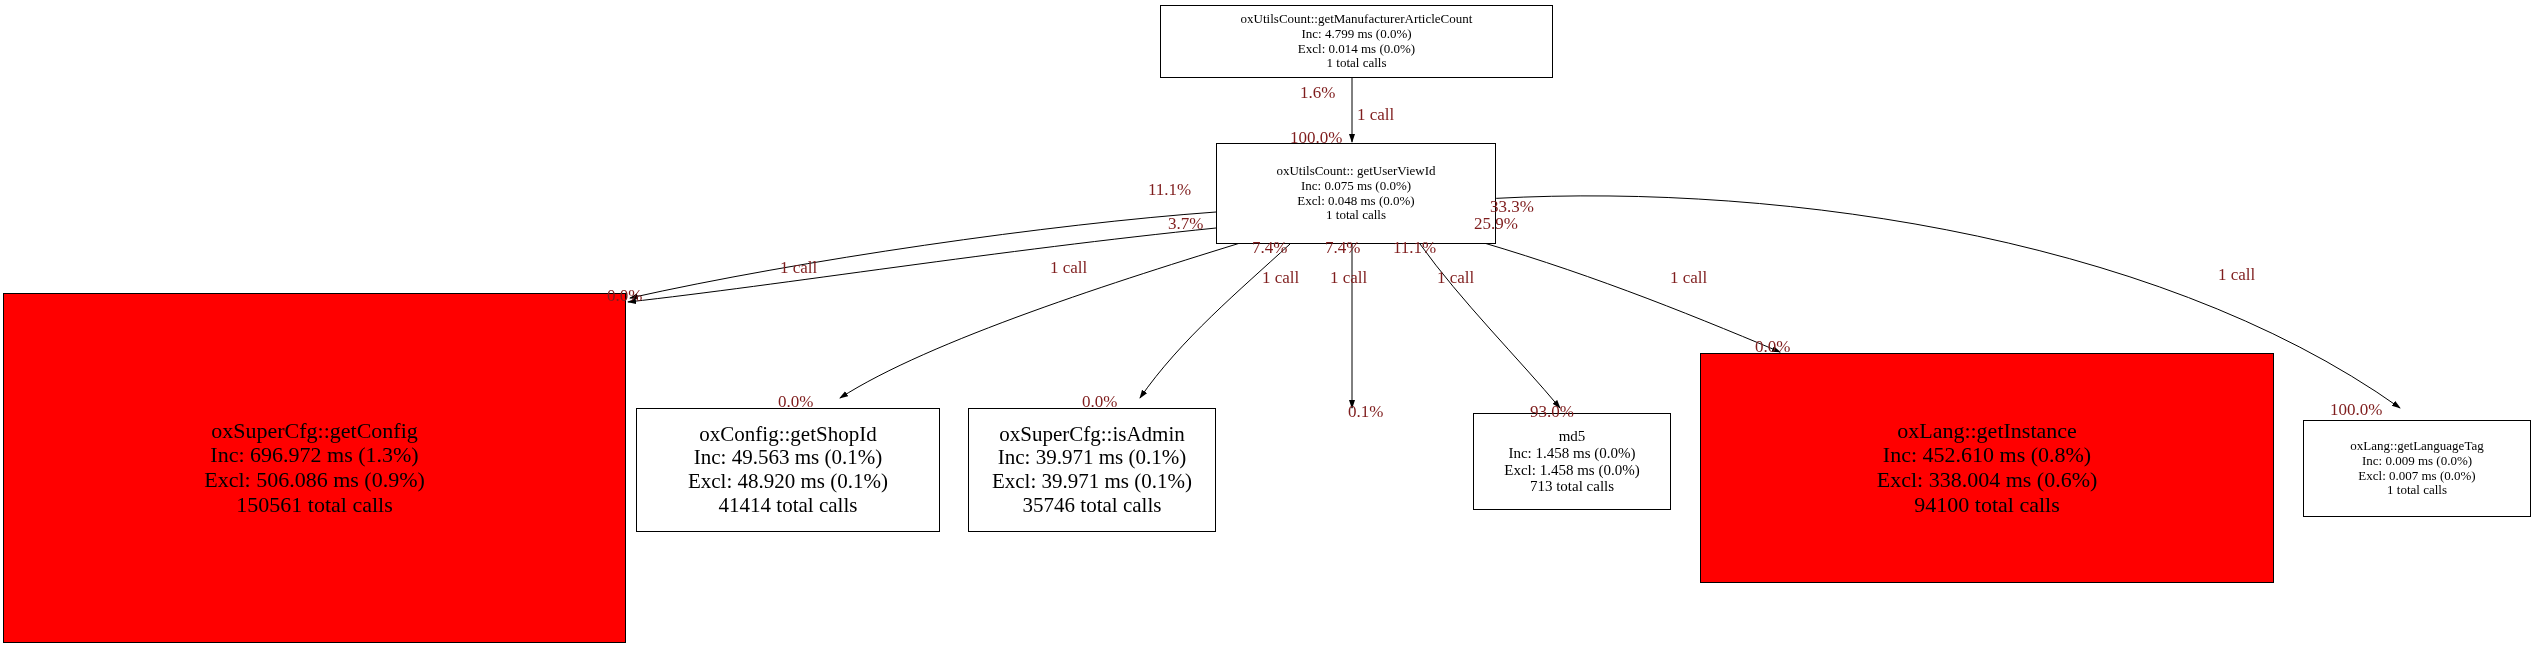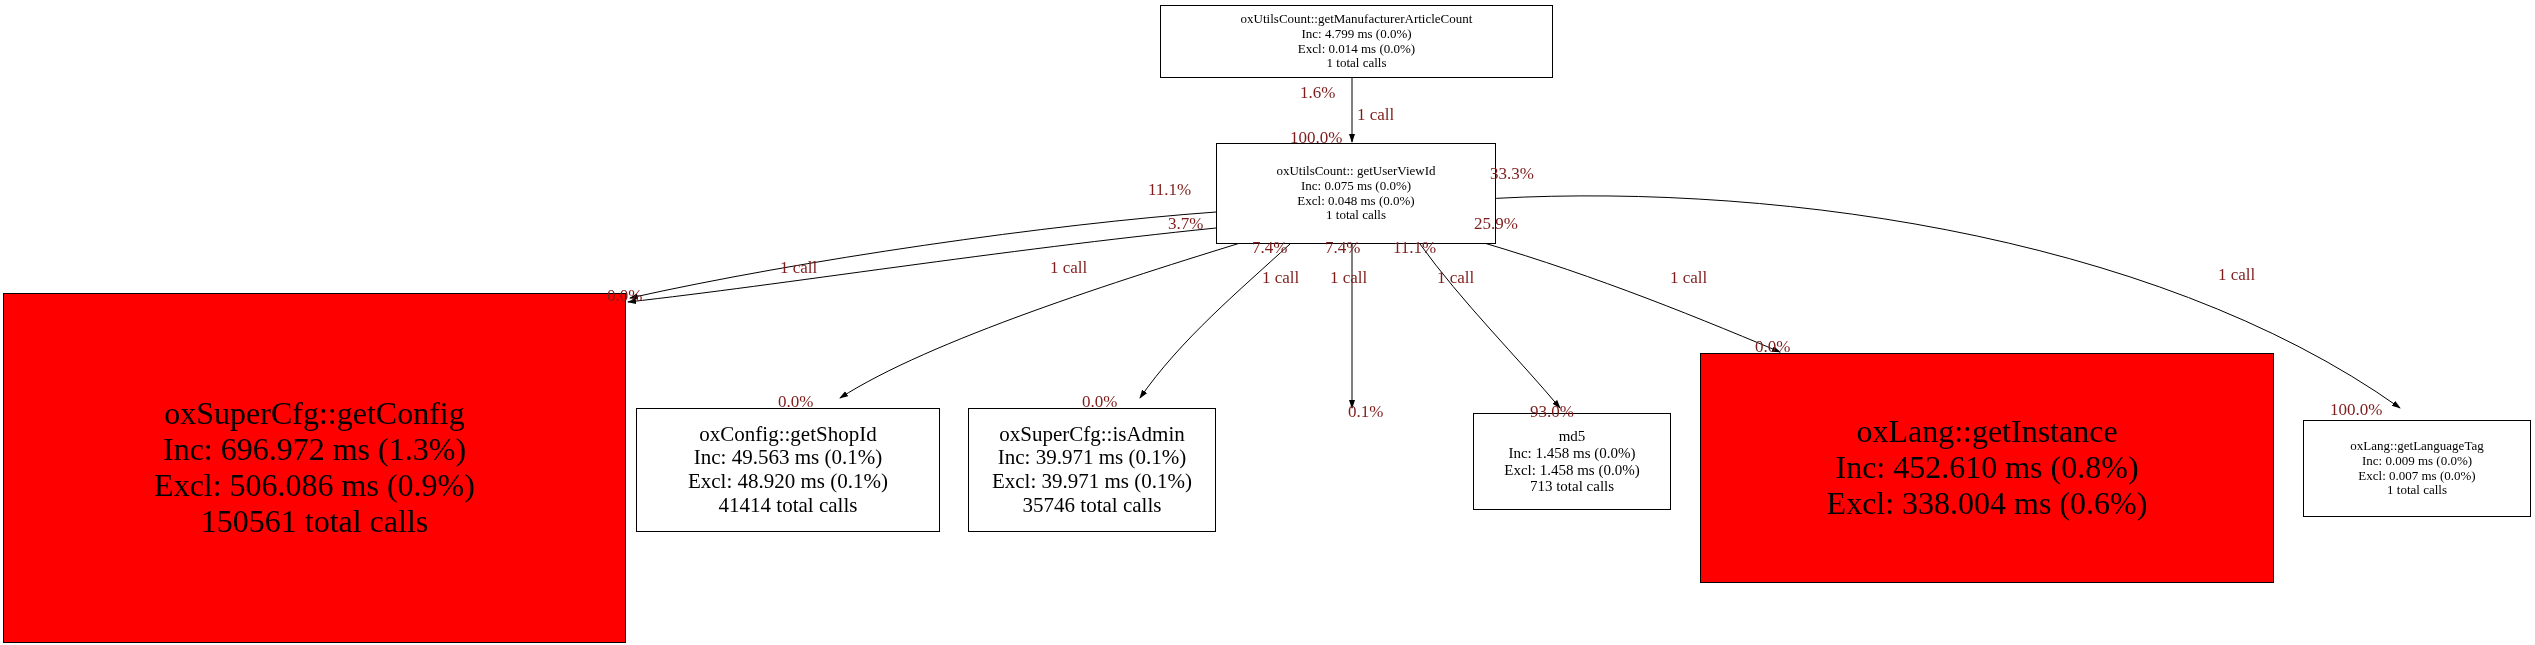--- a/index.html
+++ b/index.html
@@ -43,21 +43,21 @@
     display: block;
     white-space: nowrap;
   }
   .node .ln.title {
     font-weight: normal;
   }
   
   .s-tiny { font-size: 13px; }
   .s-small { font-size: 15px; }
   .s-med { font-size: 21px; }
-  .s-big { font-size: 32px; }
+  .s-big { font-size: 22px; }
   .edge-label {
     position: absolute;
     font-family: "Liberation Serif", serif;
     font-size: 17px;
     color: #7f1d1d;
     white-space: nowrap;
   }
 </style>
 </head>
 <body>
@@ -129,37 +129,38 @@
     <span class="ln title">md5</span>
     <span class="ln">Inc: 1.458 ms (0.0%)</span>
     <span class="ln">Excl: 1.458 ms (0.0%)</span>
     <span class="ln">713 total calls</span>
   </div>
 
   <div class="node hot s-big" style="left:1700px; top:353px; width:574px; height:230px;">
     <span class="ln title">oxLang::getInstance</span>
     <span class="ln">Inc: 452.610 ms (0.8%)</span>
     <span class="ln">Excl: 338.004 ms (0.6%)</span>
+    <span class="ln">94100 total calls</span>
   </div>
 
   <div class="node s-tiny" style="left:2303px; top:420px; width:228px; height:97px;">
     <span class="ln title">oxLang::getLanguageTag</span>
     <span class="ln">Inc: 0.009 ms (0.0%)</span>
     <span class="ln">Excl: 0.007 ms (0.0%)</span>
     <span class="ln">1 total calls</span>
   </div>
 
   <div class="edge-label" style="left:1300px; top:83px;">1.6%</div>
   <div class="edge-label" style="left:1357px; top:105px;">1 call</div>
   <div class="edge-label" style="left:1290px; top:128px;">100.0%</div>
 
   <div class="edge-label" style="left:1148px; top:180px;">11.1%</div>
   <div class="edge-label" style="left:1168px; top:214px;">3.7%</div>
 
-  <div class="edge-label" style="left:1490px; top:164px;">33.3%</div>
+  <div class="edge-label" style="left:1490px; top:197px;">33.3%</div>
   <div class="edge-label" style="left:1458px; top:214px;margin-left:16px;">25.9%</div>
 
   <div class="edge-label" style="left:607px; top:286px;">0.0%</div>
   <div class="edge-label" style="left:780px; top:258px;">1 call</div>
   <div class="edge-label" style="left:1050px; top:258px;">1 call</div>
 
   <div class="edge-label" style="left:1252px; top:238px;">7.4%</div>
   <div class="edge-label" style="left:1325px; top:238px;">7.4%</div>
   <div class="edge-label" style="left:1393px; top:238px;">11.1%</div>
 

